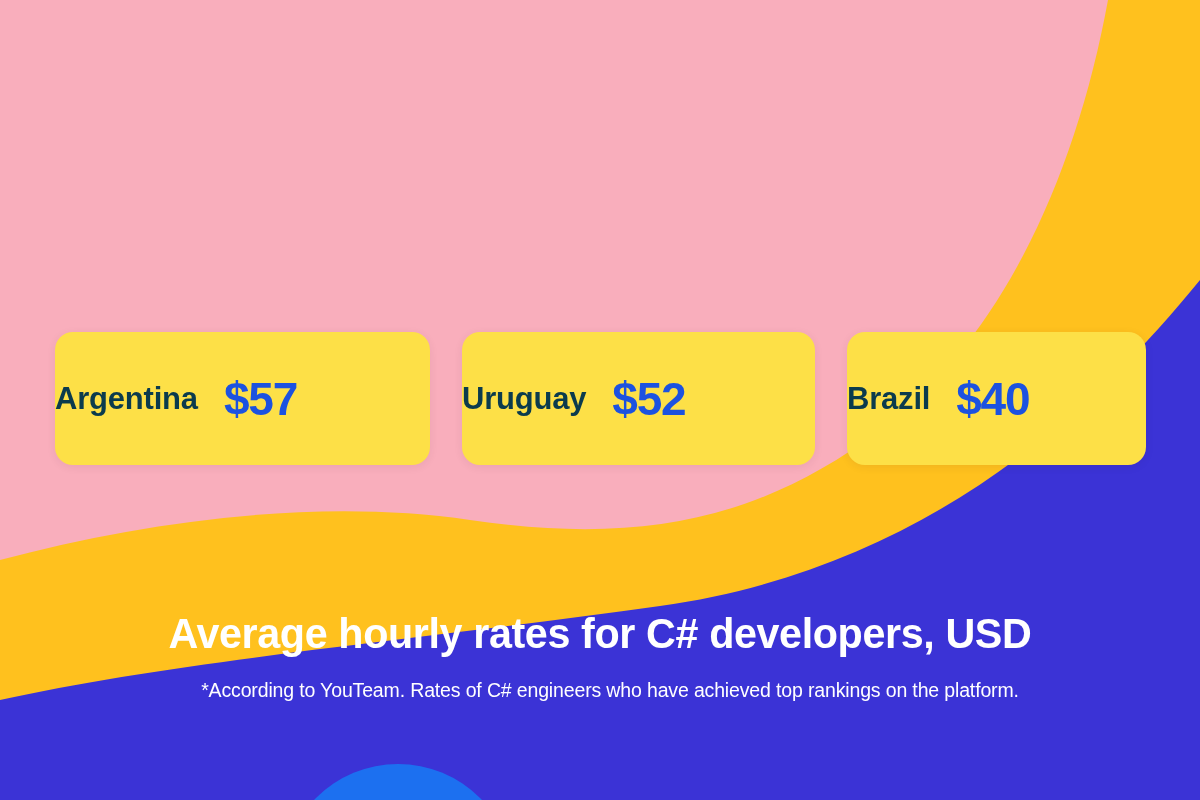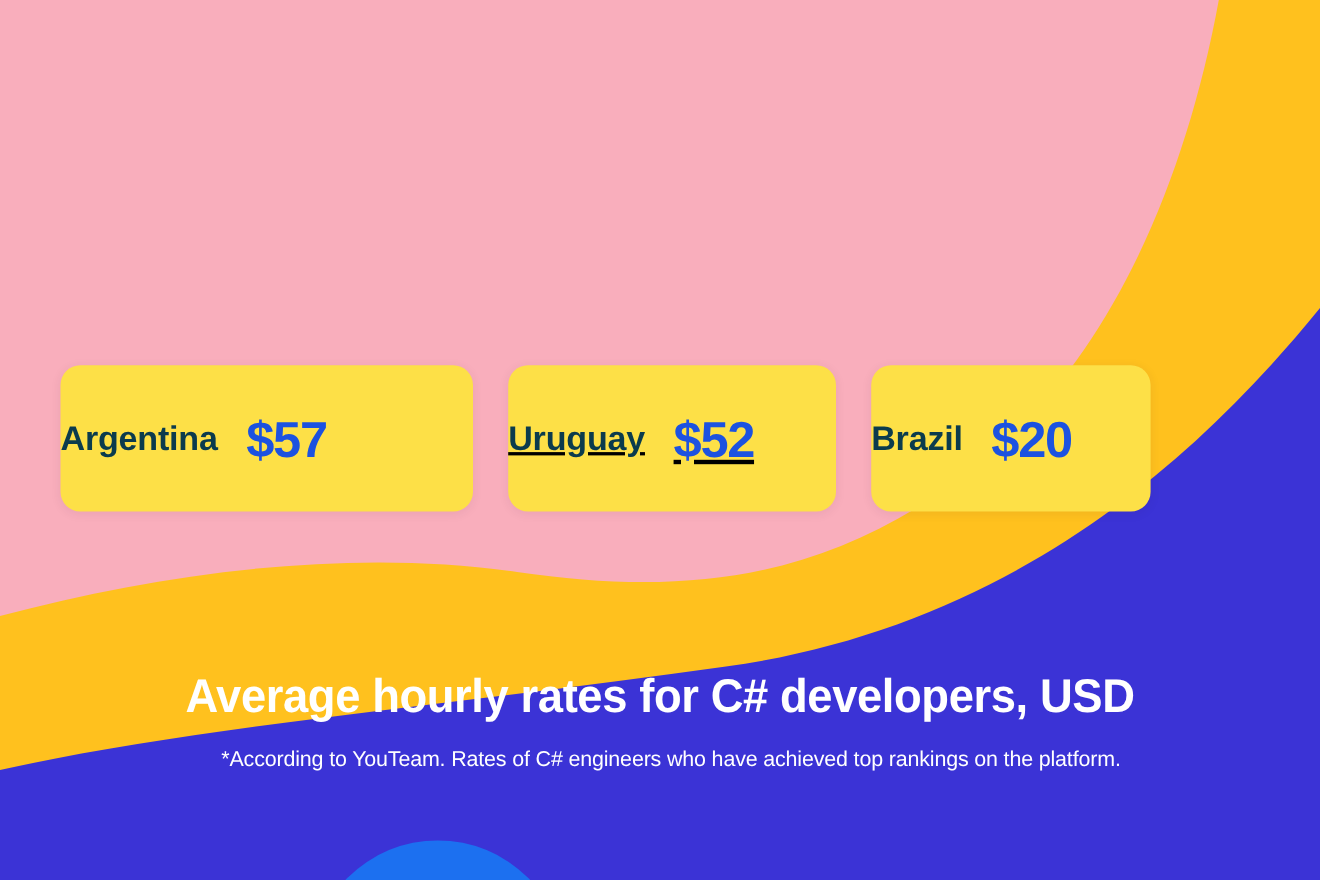--- a/index.html
+++ b/index.html
@@ -36,22 +36,22 @@
   }
   .rate-card {
     background: #fde047;
     border-radius: 18px;
     display: flex;
     align-items: center;
     gap: 26px;
     box-shadow: 0 2px 10px rgba(40, 20, 60, 0.07);
   }
   .rate-card.card-0 { width: 375px; }
-  .rate-card.card-1 { width: 298px; text-decoration: underline; }
-  .rate-card.card-2 { width: 254px; }
+  .rate-card.card-1 { width: 353px; }
+  .rate-card.card-2 { width: 299px; }
 
   .country-name {
     color: #0B3B4D;
     font-size: 31px;
     font-weight: bold;
     letter-spacing: -0.2px;
     line-height: 1;
     white-space: nowrap;
   }
   .rate-value {
@@ -120,21 +120,21 @@
       <span class="rate-value">$57</span>
     </div>
 
     <div class="rate-card card-1">
       <span class="country-name">Uruguay</span>
       <span class="rate-value">$52</span>
     </div>
 
     <div class="rate-card card-2">
       <span class="country-name">Brazil</span>
-      <span class="rate-value">$20</span>
+      <span class="rate-value">$40</span>
     </div>
 
   </div>
 
   <div class="caption-block">
     <h1 class="headline">Average hourly rates for C# developers, USD</h1>
     <p class="footnote">*According to YouTeam. Rates of C# engineers who have achieved top rankings on the platform.</p>
   </div>
 
 </div>

